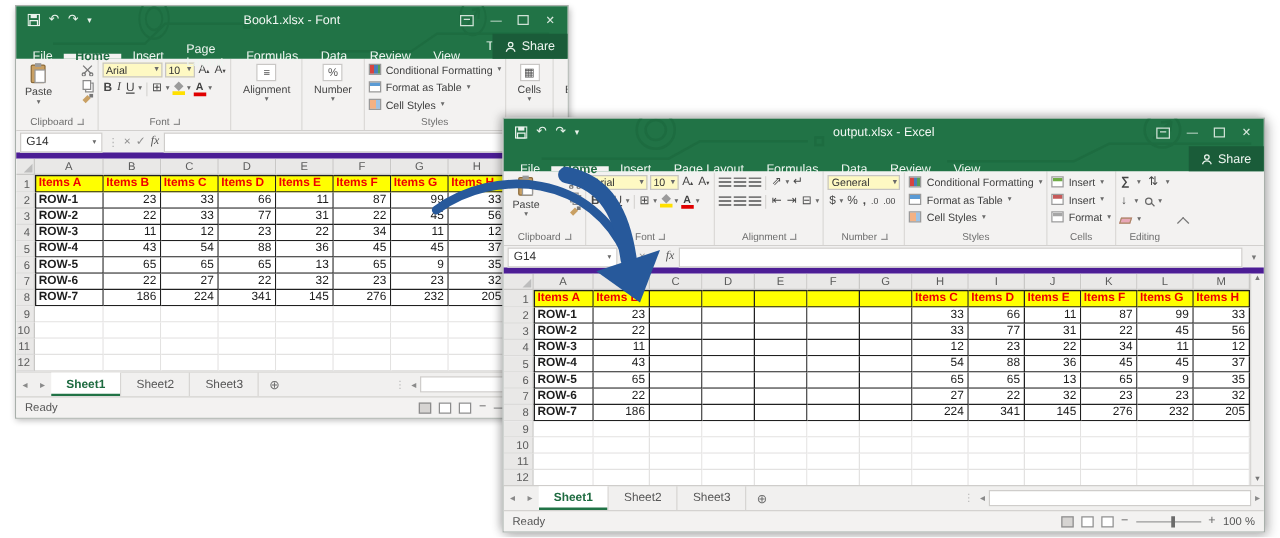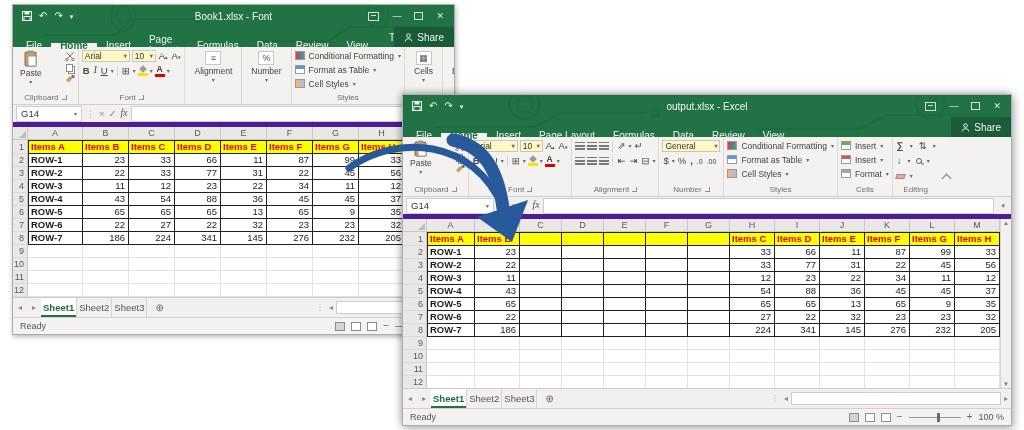--- a/index.html
+++ b/index.html
@@ -116,21 +116,21 @@
                    border-left:7px solid transparent; border-bottom:7px solid #bdbdbd; }
   .vscroll { flex:0 0 11px; background:#f1f0ef; border-left:1px solid #d8d6d4; display:flex;
              flex-direction:column; justify-content:space-between; align-items:center; padding:1px 0; }
   .vs-a { font-size:6px; color:#777; }
 
   
   .sheetbar { height:20px; background:#f1f0ef; border-top:1px solid #cfcdcb; display:flex; align-items:stretch;
               font-size:9.5px; color:#555; flex:0 0 auto; }
   .nav { display:flex; align-items:center; padding:0 5px; color:#8a8a8a; font-size:8px; }
   .stabs { display:flex; }
-  .stab { display:flex; align-items:center; padding:0 2px; border-right:1px solid #d7d5d3; color:#555; }
+  .stab { display:flex; align-items:center; padding:0 12px; border-right:1px solid #d7d5d3; color:#555; }
   .stab.active { background:#fff; color:#1e6b40; font-weight:bold; box-shadow:inset 0 -2px 0 #217346; }
   .addsheet { display:flex; align-items:center; padding:0 8px; color:#6e6e6e; font-size:10px; }
   .splitter { display:flex; align-items:center; color:#b5b5b5; margin-left:auto; font-size:8px; padding:0 2px; }
   .hsb-arrow { display:flex; align-items:center; color:#8a8a8a; font-size:8px; padding:0 3px; }
   .hsb-track { width:118px; margin:3px 0; background:#fff; border:1px solid #cfcdcb; }
   .hsb-front { width:210px; }
 
   
   .statusbar { height:17px; background:#f3f2f1; border-top:1px solid #d4d2d0; display:flex; align-items:center;
                font-size:9px; color:#555; padding:0 7px; flex:0 0 auto; }

